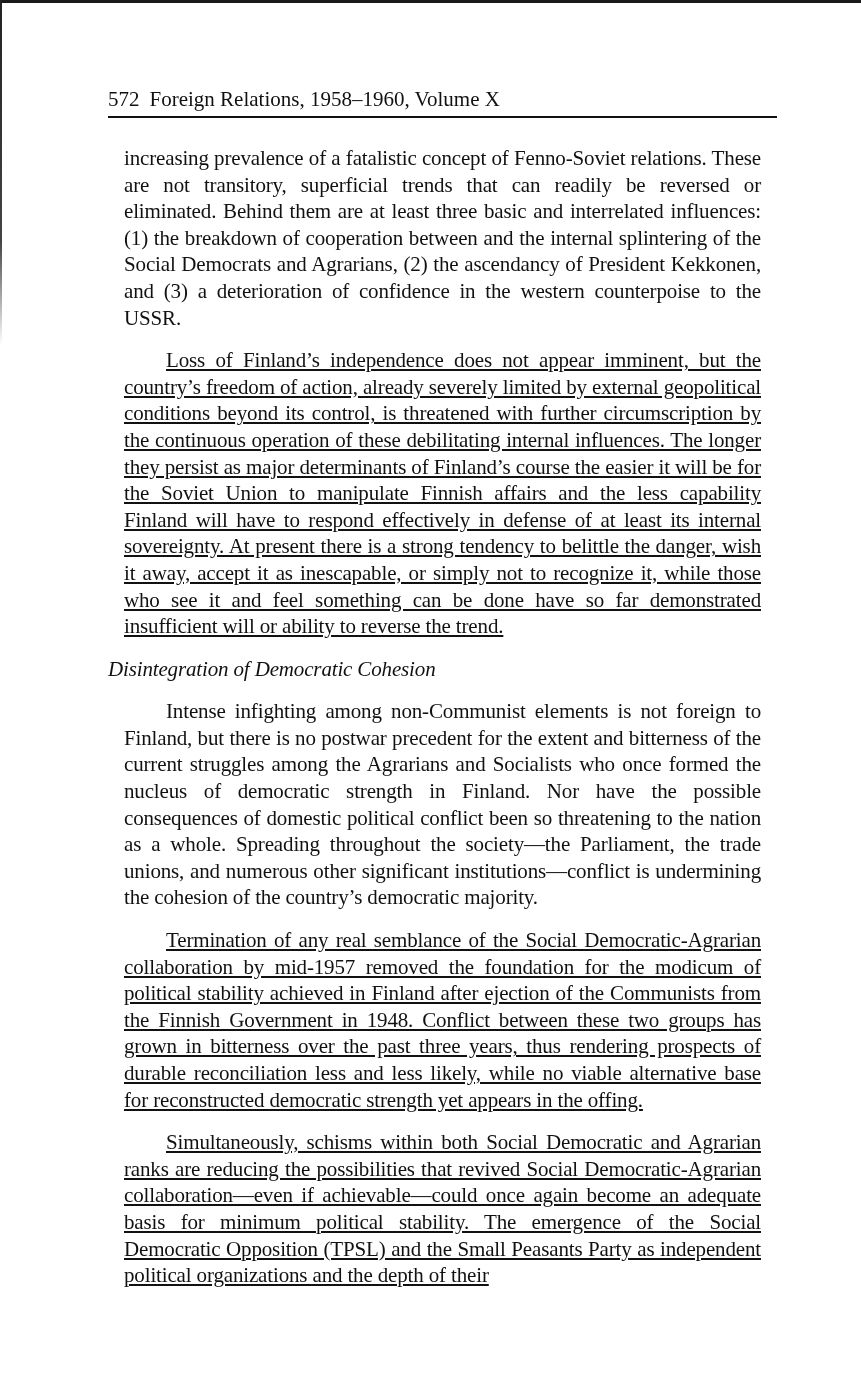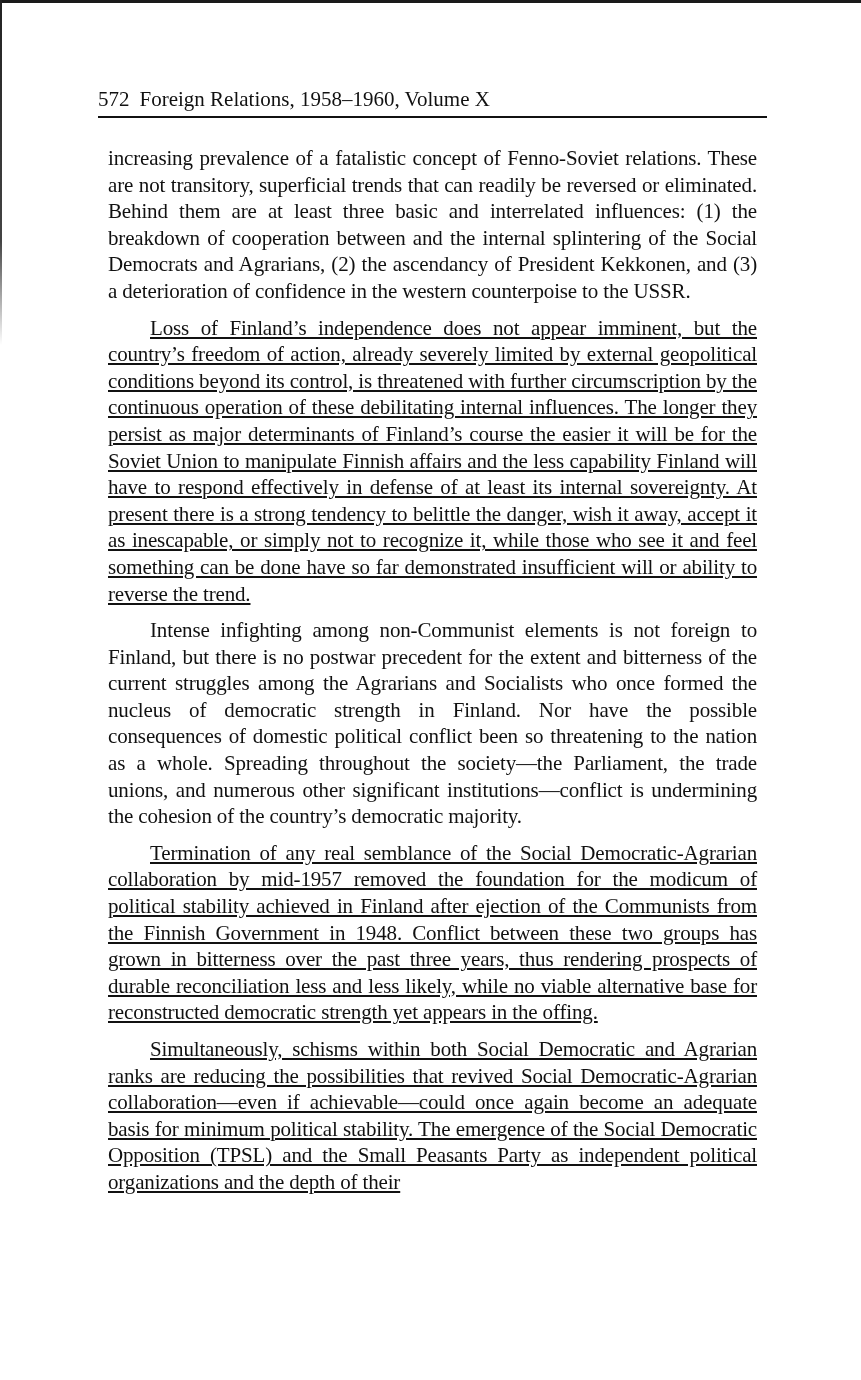--- a/index.html
+++ b/index.html
@@ -22,21 +22,21 @@
       background: #1a1a1a;
     }
     .scan-left {
       position: absolute;
       left: 0; top: 0;
       width: 2px; height: 345px;
       background: linear-gradient(#222 0%, #444 70%, rgba(80,80,80,0) 100%);
     }
     .page {
       position: absolute;
-      left: 98px;
+      left: 108px;
       top: 84px;
       width: 669px;
     }
     .running-head {
       height: 32px;
       border-bottom: 2px solid #111;
       font-size: 21px;
       line-height: 30px;
       white-space: nowrap;
     }
@@ -46,21 +46,21 @@
     }
     .content {
       margin-top: 27px;
       font-size: 21px;
       line-height: 26.6px;
       text-align: justify;
       hyphens: manual;
       letter-spacing: -0.15px;
     }
     .content p {
-      margin: 10px;
+      margin: 16px;
     }
     .content p.indent {
       text-indent: 42px;
     }
     .content p.continued {
       text-indent: 0;
     }
     .section-heading {
       font-style: italic;
       margin: 15px 0 8px 0;
@@ -81,18 +81,19 @@
 
 <div class="page">
   <div class="running-head">
     <span class="folio">572</span><span>Foreign Relations, 1958–1960, Volume X</span>
   </div>
 
   <div class="content">
     <p class="continued">increasing prevalence of a fatalistic concept of Fenno-Soviet relations. These are not transitory, superficial trends that can readily be reversed or eliminated. Behind them are at least three basic and interrelated influences: (1) the breakdown of cooperation between and the internal splintering of the Social Democrats and Agrarians, (2) the ascendancy of President Kekkonen, and (3) a deterioration of confidence in the western counterpoise to the USSR.</p>
     <p class="indent para-gap">Loss of Finland’s independence does not appear imminent, but the country’s freedom of action, already severely limited by external geopolitical conditions beyond its control, is threatened with further circumscription by the continuous operation of these debilitating internal influences. The longer they persist as major determinants of Finland’s course the easier it will be for the Soviet Union to manipulate Finnish affairs and the less capability Finland will have to respond effectively in defense of at least its internal sovereignty. At present there is a strong tendency to belittle the danger, wish it away, accept it as inescapable, or simply not to recognize it, while those who see it and feel something can be done have so far demonstrated insufficient will or ability to reverse the trend.</p>
 
+    <div class="section-heading">Disintegration of Democratic Cohesion</div>
 
     <p class="indent">Intense infighting among non-Communist elements is not foreign to Finland, but there is no postwar precedent for the extent and bitterness of the current struggles among the Agrarians and Socialists who once formed the nucleus of democratic strength in Finland. Nor have the possible consequences of domestic political conflict been so threatening to the nation as a whole. Spreading throughout the society—the Parliament, the trade unions, and numerous other significant institutions—conflict is undermining the cohesion of the country’s democratic majority.</p>
     <p class="indent para-gap">Termination of any real semblance of the Social Democratic-Agrarian collaboration by mid-1957 removed the foundation for the modicum of political stability achieved in Finland after ejection of the Communists from the Finnish Government in 1948. Conflict between these two groups has grown in bitterness over the past three years, thus rendering prospects of durable reconciliation less and less likely, while no viable alternative base for reconstructed democratic strength yet appears in the offing.</p>
     <p class="indent para-gap">Simultaneously, schisms within both Social Democratic and Agrarian ranks are reducing the possibilities that revived Social Democratic-Agrarian collaboration—even if achievable—could once again become an adequate basis for minimum political stability. The emergence of the Social Democratic Opposition (TPSL) and the Small Peasants Party as independent political organizations and the depth of their</p>
   </div>
 </div>
 
 </body></html>

